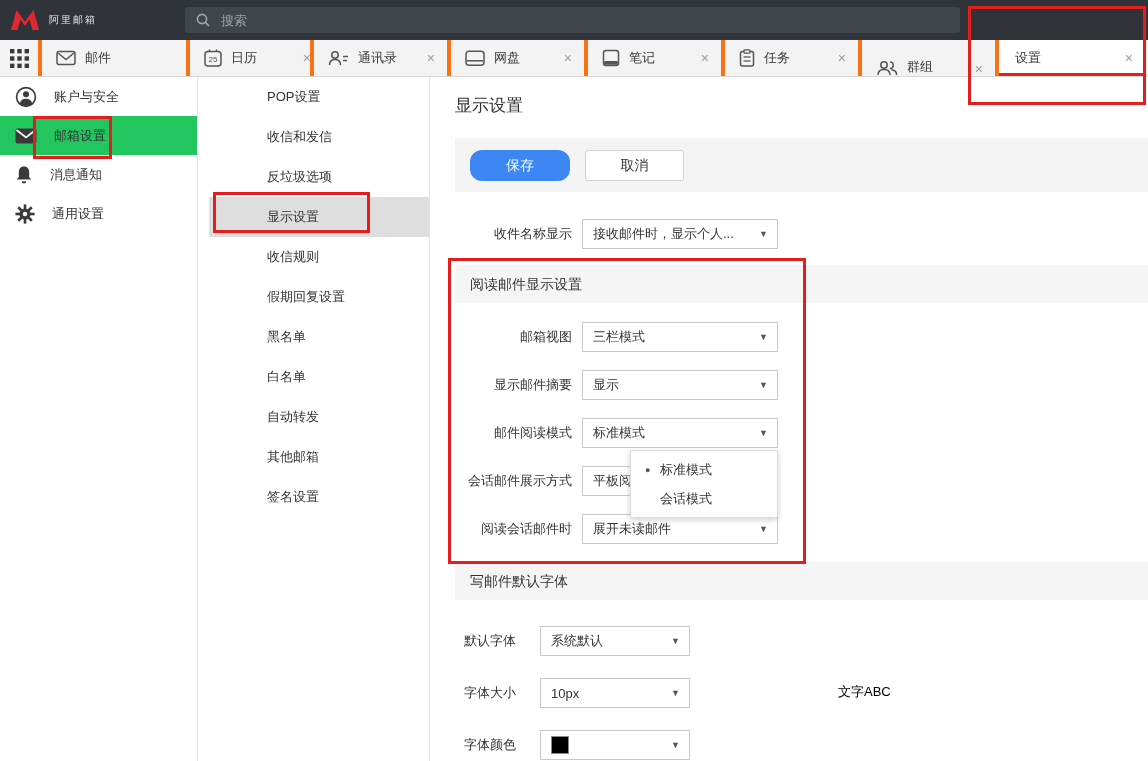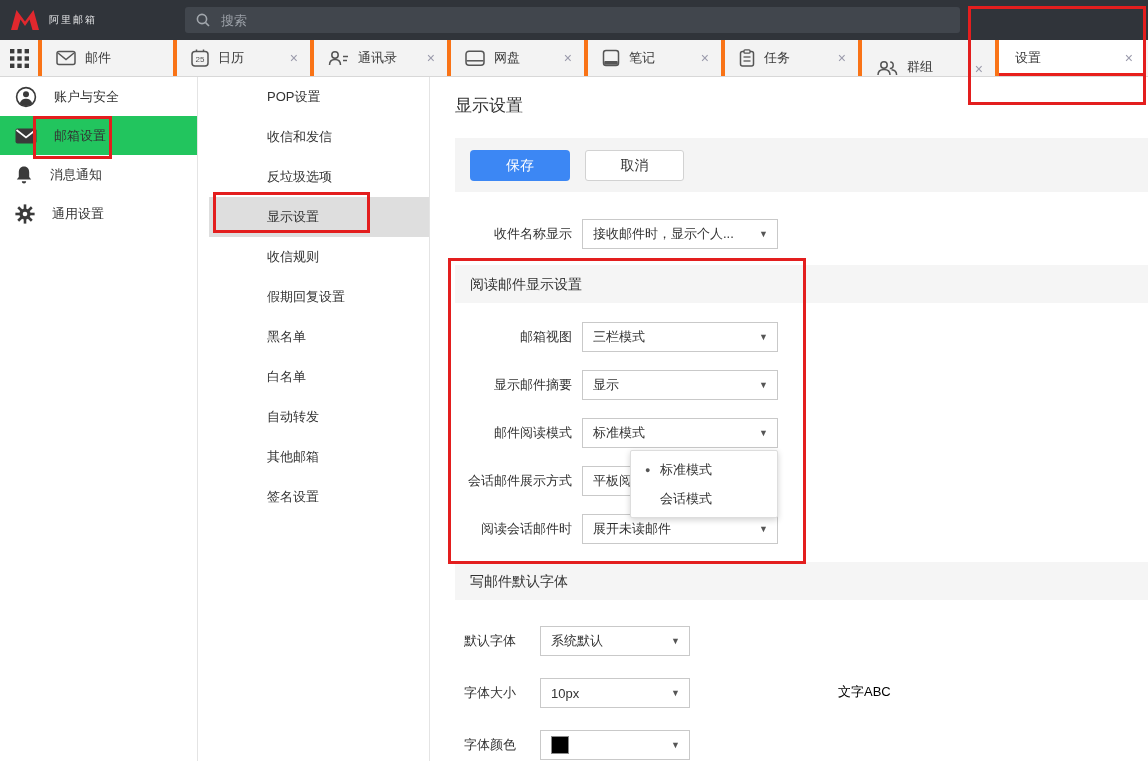--- a/index.html
+++ b/index.html
@@ -33,21 +33,21 @@
   .sb-item.selected{background:#22c55e;}
   .sb-item .slabel{margin-left:17px;}
   .subsidebar{position:absolute;left:209px;top:77px;width:221px;bottom:0;background:#fff;
               border-right:1px solid #e4e4e4;box-sizing:border-box;}
   .ssb-item{height:40px;line-height:40px;padding-left:58px;font-size:13px;cursor:pointer;}
   .ssb-item.selected{background:#dedede;}
   
   .page-title{position:absolute;left:455px;top:94px;font-size:17px;color:#333;}
   .toolbar-band{position:absolute;left:455px;top:138px;right:0;height:54px;background:#f4f4f4;}
   .btn-save{position:absolute;left:15px;top:12px;width:100px;height:31px;background:#3c87f4;color:#fff;
-            font-size:14px;border:none;border-radius:4px;cursor:pointer;font-family:inherit;}
+            font-size:14px;border:none;border-radius:12px;cursor:pointer;font-family:inherit;}
   .btn-cancel{position:absolute;left:130px;top:12px;width:99px;height:31px;background:#fff;color:#333;
               font-size:14px;border:1px solid #d2d2d2;border-radius:3px;box-sizing:border-box;cursor:pointer;font-family:inherit;}
   .band{position:absolute;left:455px;right:0;height:38px;background:#f5f5f5;font-size:14px;color:#333;
         line-height:38px;padding-left:15px;box-sizing:border-box;}
   .field{position:absolute;display:flex;align-items:center;height:30px;}
   .field .flabel{text-align:right;font-size:13px;color:#333;white-space:nowrap;}
   .field.mid{left:432px;}
   .field.mid .flabel{width:140px;}
   .field.mid .select{margin-left:10px;width:196px;}
   .field.bot{left:430px;}
@@ -114,21 +114,21 @@
     <div class="tab" style="left:38px;width:135px;">
       <span class="ticon">
           <svg width="20" height="16" viewBox="0 0 20 16">
             <rect x="1" y="1.5" width="18" height="13" rx="2" fill="none" stroke="#555" stroke-width="1.5"></rect>
             <path d="M2 3 L10 9.5 L18 3" fill="none" stroke="#555" stroke-width="1.5"></path>
           </svg>
         </span>
       <span class="tlabel">邮件</span>
     </div>
 
-    <div class="tab" style="left:173px;width:137px;">
+    <div class="tab" style="left:186px;width:137px;">
       <span class="ticon">
           <svg width="18" height="18" viewBox="0 0 18 18">
             <rect x="1" y="2.5" width="16" height="14.5" rx="3" fill="none" stroke="#555" stroke-width="1.5"></rect>
             <line x1="5.5" y1="0.5" x2="5.5" y2="3" stroke="#555" stroke-width="1.5"></line>
             <line x1="12.5" y1="0.5" x2="12.5" y2="3" stroke="#555" stroke-width="1.5"></line>
             <text x="9" y="13.2" text-anchor="middle" font-size="8" fill="#555">25</text>
           </svg>
         </span>
       <span class="tlabel">日历</span>
       <span class="tclose">×</span>

